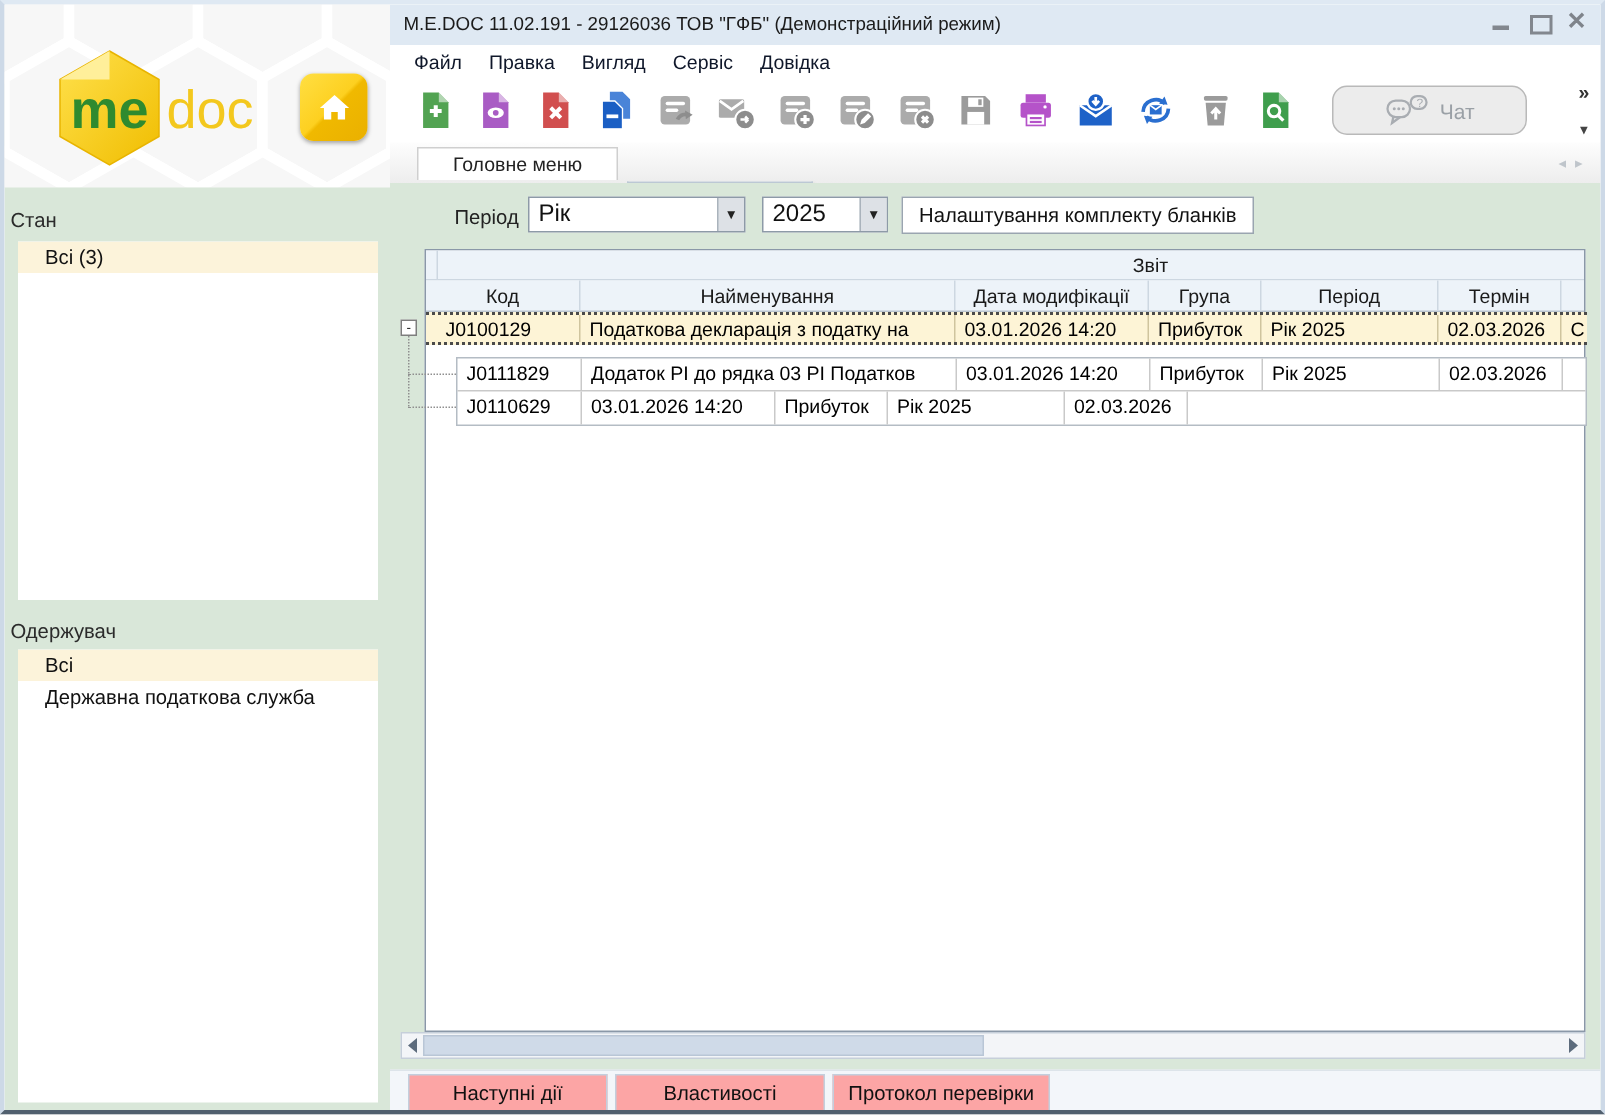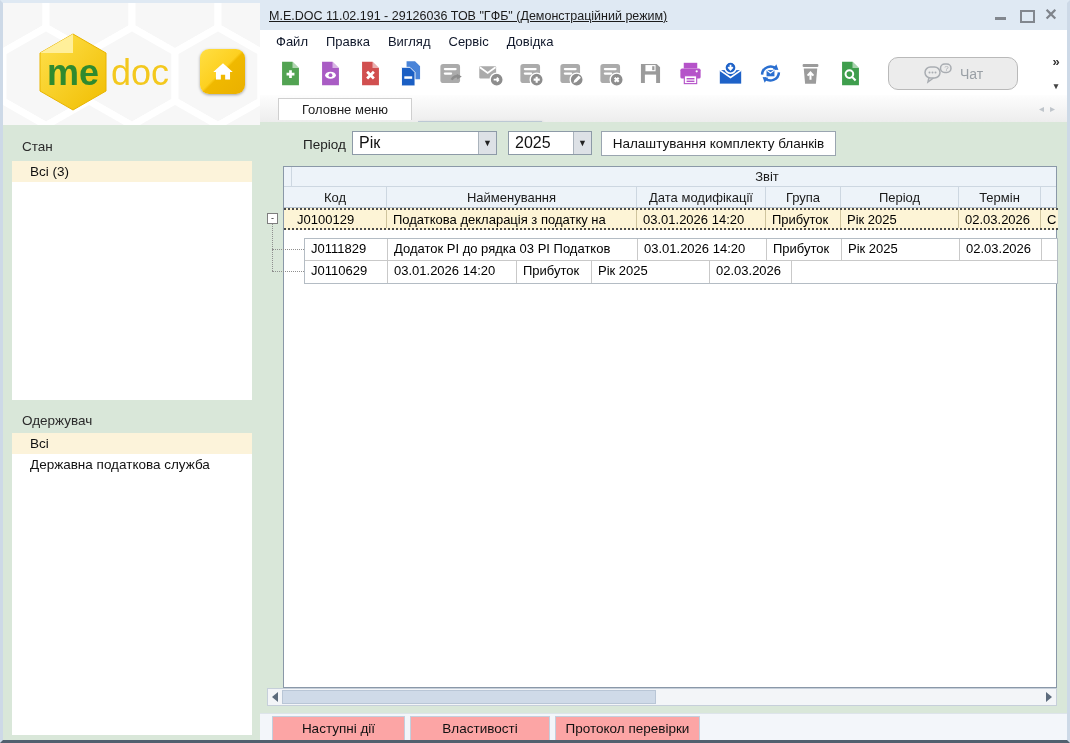--- a/index.html
+++ b/index.html
@@ -12,21 +12,21 @@
   .logo-panel{position:absolute;left:0;top:0;width:257px;height:122px;background:#efefef;overflow:hidden;}
   .logo-panel svg.honey{position:absolute;left:0;top:0;}
   .honey polygon{fill:#f7f7f7;stroke:#ffffff;stroke-width:7;}
   .medoc{position:absolute;left:0;top:0;}
   .home-btn{position:absolute;left:197px;top:46px;width:45px;height:45px;border-radius:9px;
     background:linear-gradient(135deg,#ffdf43 0%,#fdd020 48%,#f0b900 52%,#eab000 100%);
     box-shadow:0 1px 3px rgba(0,0,0,.35);display:flex;align-items:center;justify-content:center;cursor:pointer;}
 
   
   .titlebar{position:absolute;left:257px;right:0;top:0;height:27px;background:#dfe9f3;}
-  .title-text{position:absolute;left:9px;top:6px;font-size:12.5px;color:#1b1b1b;white-space:nowrap;text-decoration:underline;}
+  .title-text{position:absolute;left:9px;top:6px;font-size:12.5px;color:#1b1b1b;white-space:nowrap;}
   .winbtns{position:absolute;right:8px;top:4px;display:flex;gap:9px;align-items:center;}
   .wb{width:16px;height:16px;position:relative;cursor:pointer;}
   .wb-min::after{content:"";position:absolute;left:2px;bottom:3px;width:11px;height:3px;background:#82878e;}
   .wb-max::after{content:"";position:absolute;left:2px;top:3px;width:11px;height:9px;border:2px solid #82878e;}
   .wb-close{color:#7f848b;font-size:16px;font-weight:bold;line-height:16px;text-align:center;}
 
   
   .menubar{position:absolute;left:257px;right:0;top:27px;height:22px;background:#fff;display:flex;align-items:center;padding-left:7px;}
   .mitem{font-size:13px;color:#0f172a;padding:2px 9px;cursor:default;}
 
@@ -42,21 +42,21 @@
   
   .tabbar{position:absolute;left:257px;right:0;top:92px;height:27px;background:linear-gradient(#fdfdfd,#ededed);}
   .tab{position:absolute;top:3px;height:22px;background:#fff;border:1px solid #cfcfcf;border-bottom:none;
     display:flex;align-items:center;justify-content:center;font-size:13px;color:#222;cursor:pointer;}
   .tab.active{top:2px;height:25px;border-color:#bcc8d4;box-shadow:1px 0 2px rgba(0,0,0,.08);}
   .tab .closex{margin-left:10px;font-weight:bold;font-size:13px;color:#222;cursor:pointer;}
   .tabnav{position:absolute;right:6px;top:8px;color:#bfc5cb;font-size:10px;letter-spacing:6px;cursor:pointer;}
 
   
   .sidebar{position:absolute;left:0;top:122px;width:257px;bottom:0;background:#d9e7d9;}
-  .side-title{position:absolute;left:19px;font-size:13.5px;color:#2b2b2b;}
+  .side-title{position:absolute;left:4px;font-size:13.5px;color:#2b2b2b;}
   .side-list{position:absolute;left:9px;width:240px;background:#fff;overflow:hidden;}
   .side-item{height:21px;line-height:21px;padding-left:18px;font-size:13.5px;color:#111;cursor:pointer;white-space:nowrap;}
   .side-item.selected{background:#fcf3da;}
 
   
   .main{position:absolute;left:257px;right:0;top:119px;bottom:0;background:#d9e7d9;}
   .flabel{position:absolute;left:43px;top:15px;font-size:13.5px;color:#222;}
   .select{position:absolute;top:9px;height:24px;background:#fff;border:1px solid #8d9aa7;display:flex;align-items:center;cursor:pointer;}
   .select .val{flex:1;padding-left:6px;font-size:16px;color:#111;}
   .select .ddbtn{width:18px;height:100%;background:#dde1e6;border-left:1px solid #aab3bc;color:#222;font-size:9px;

